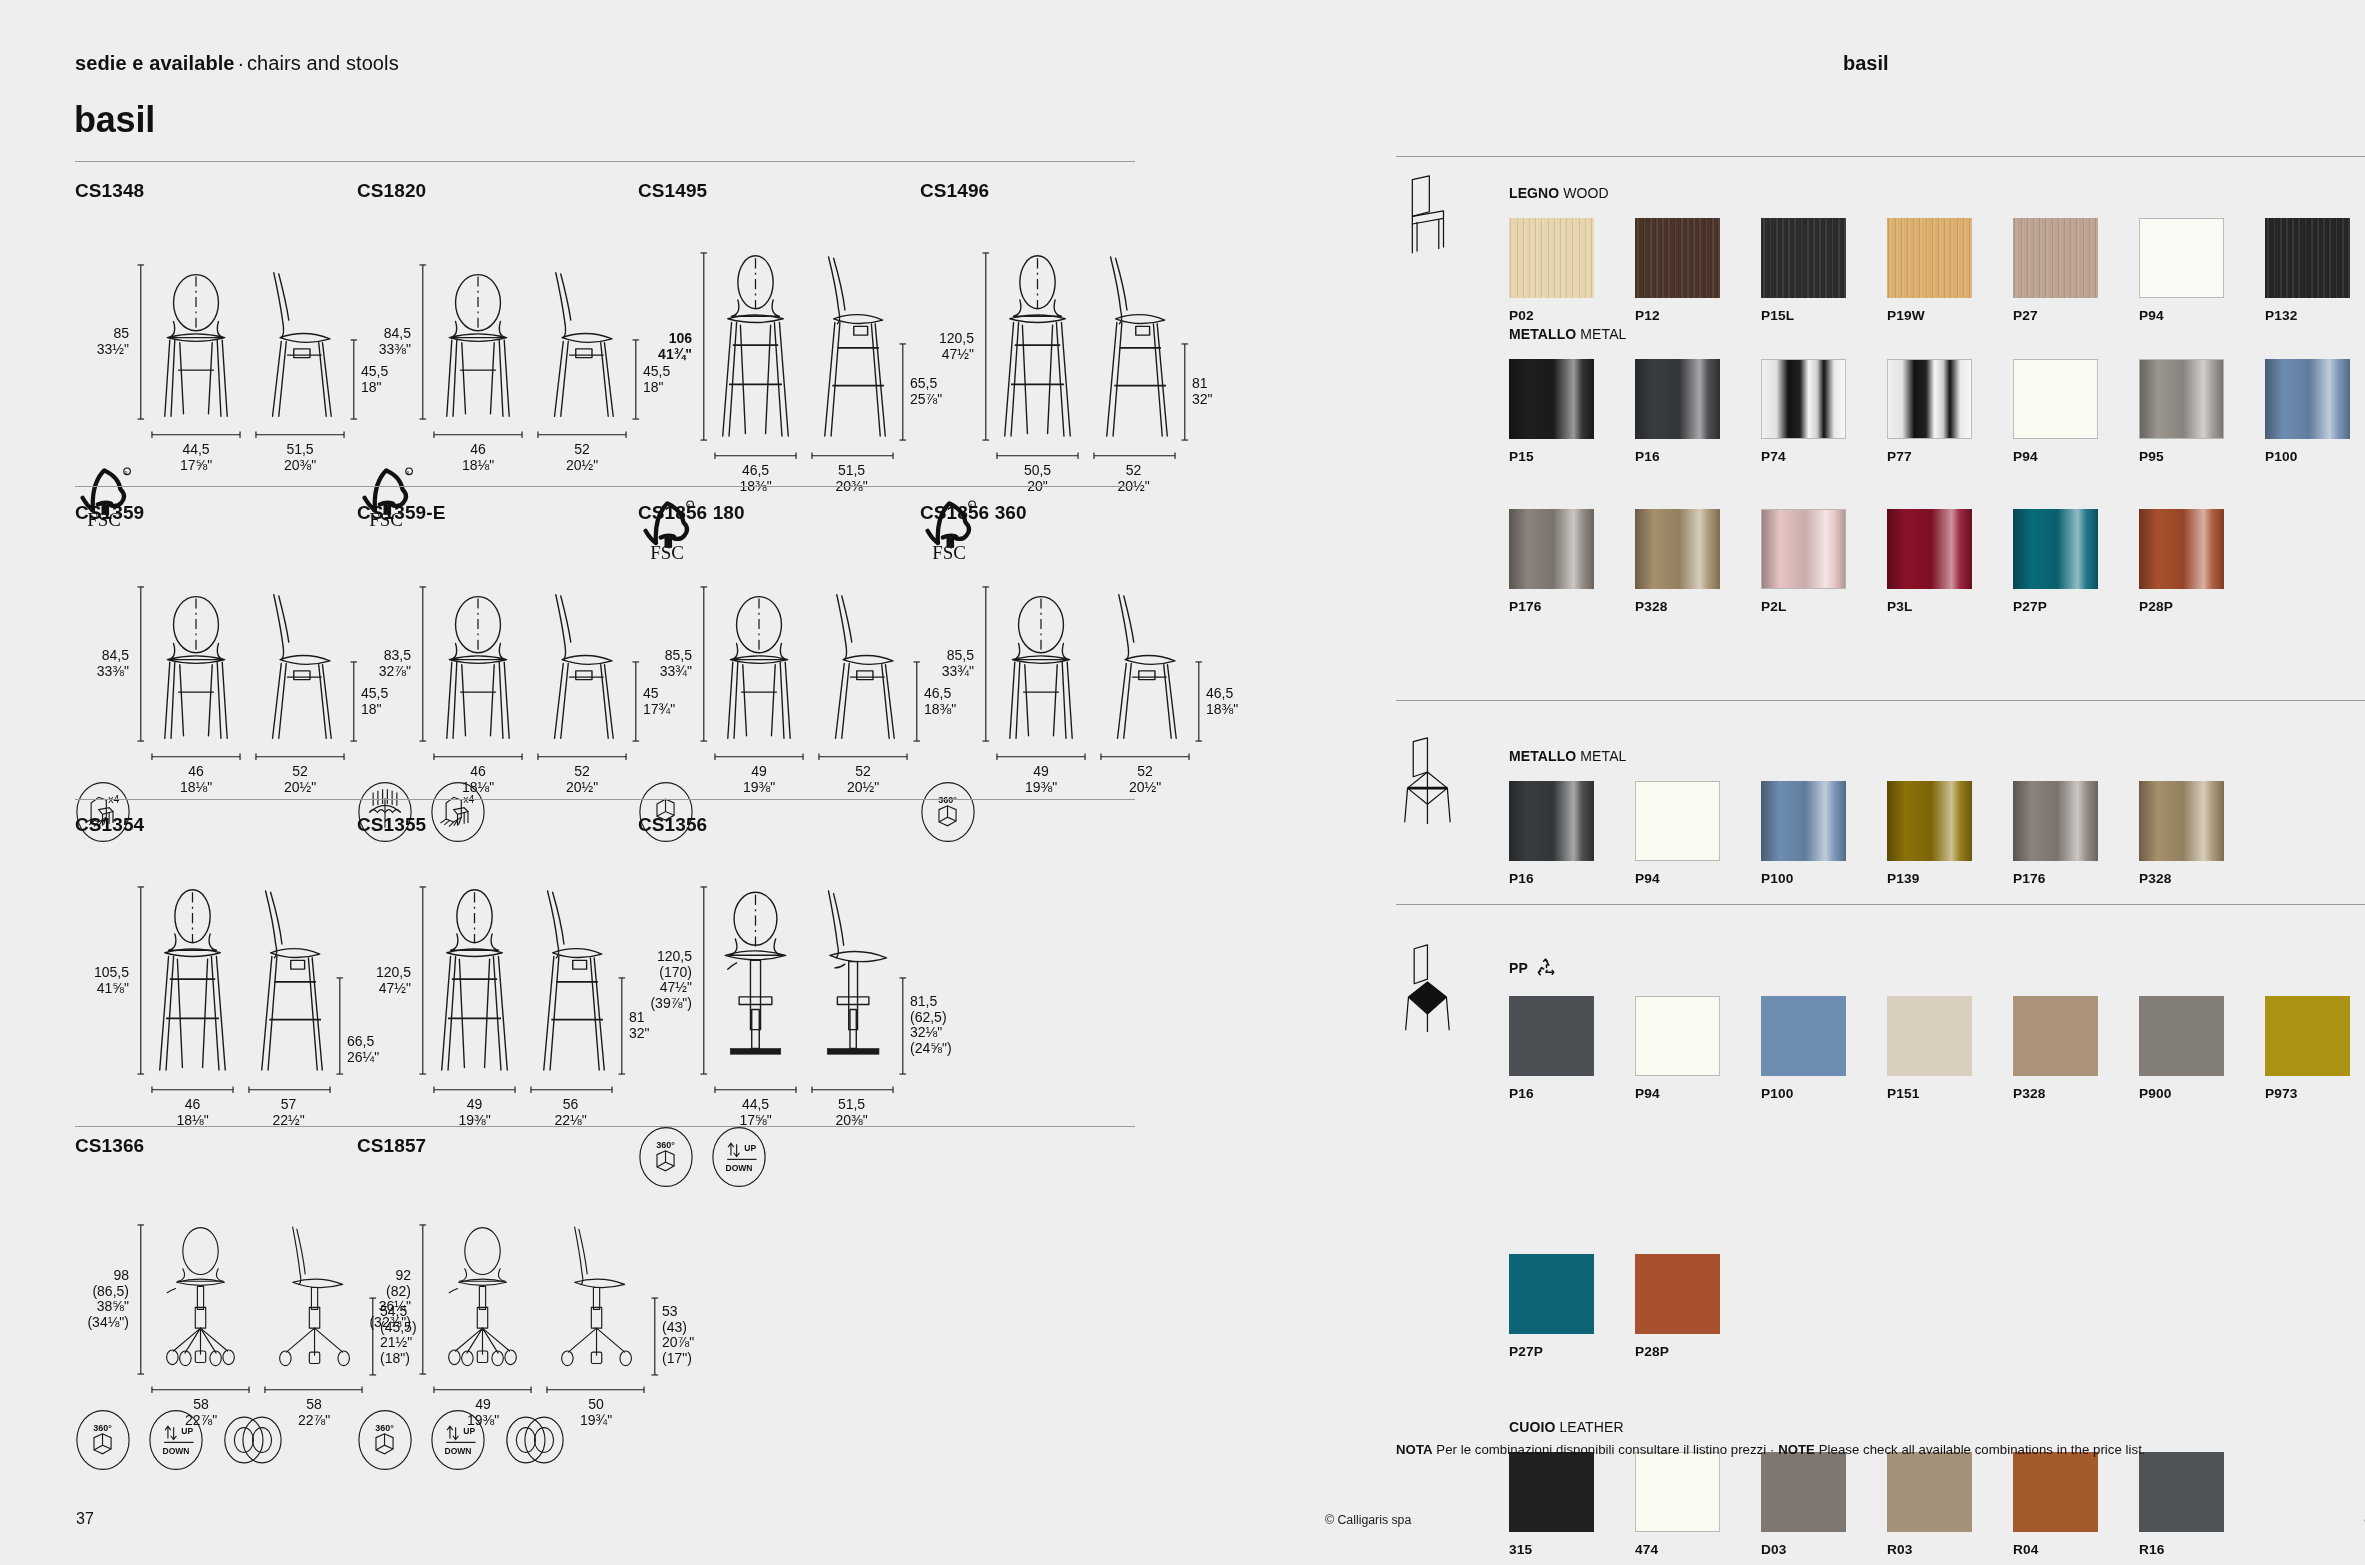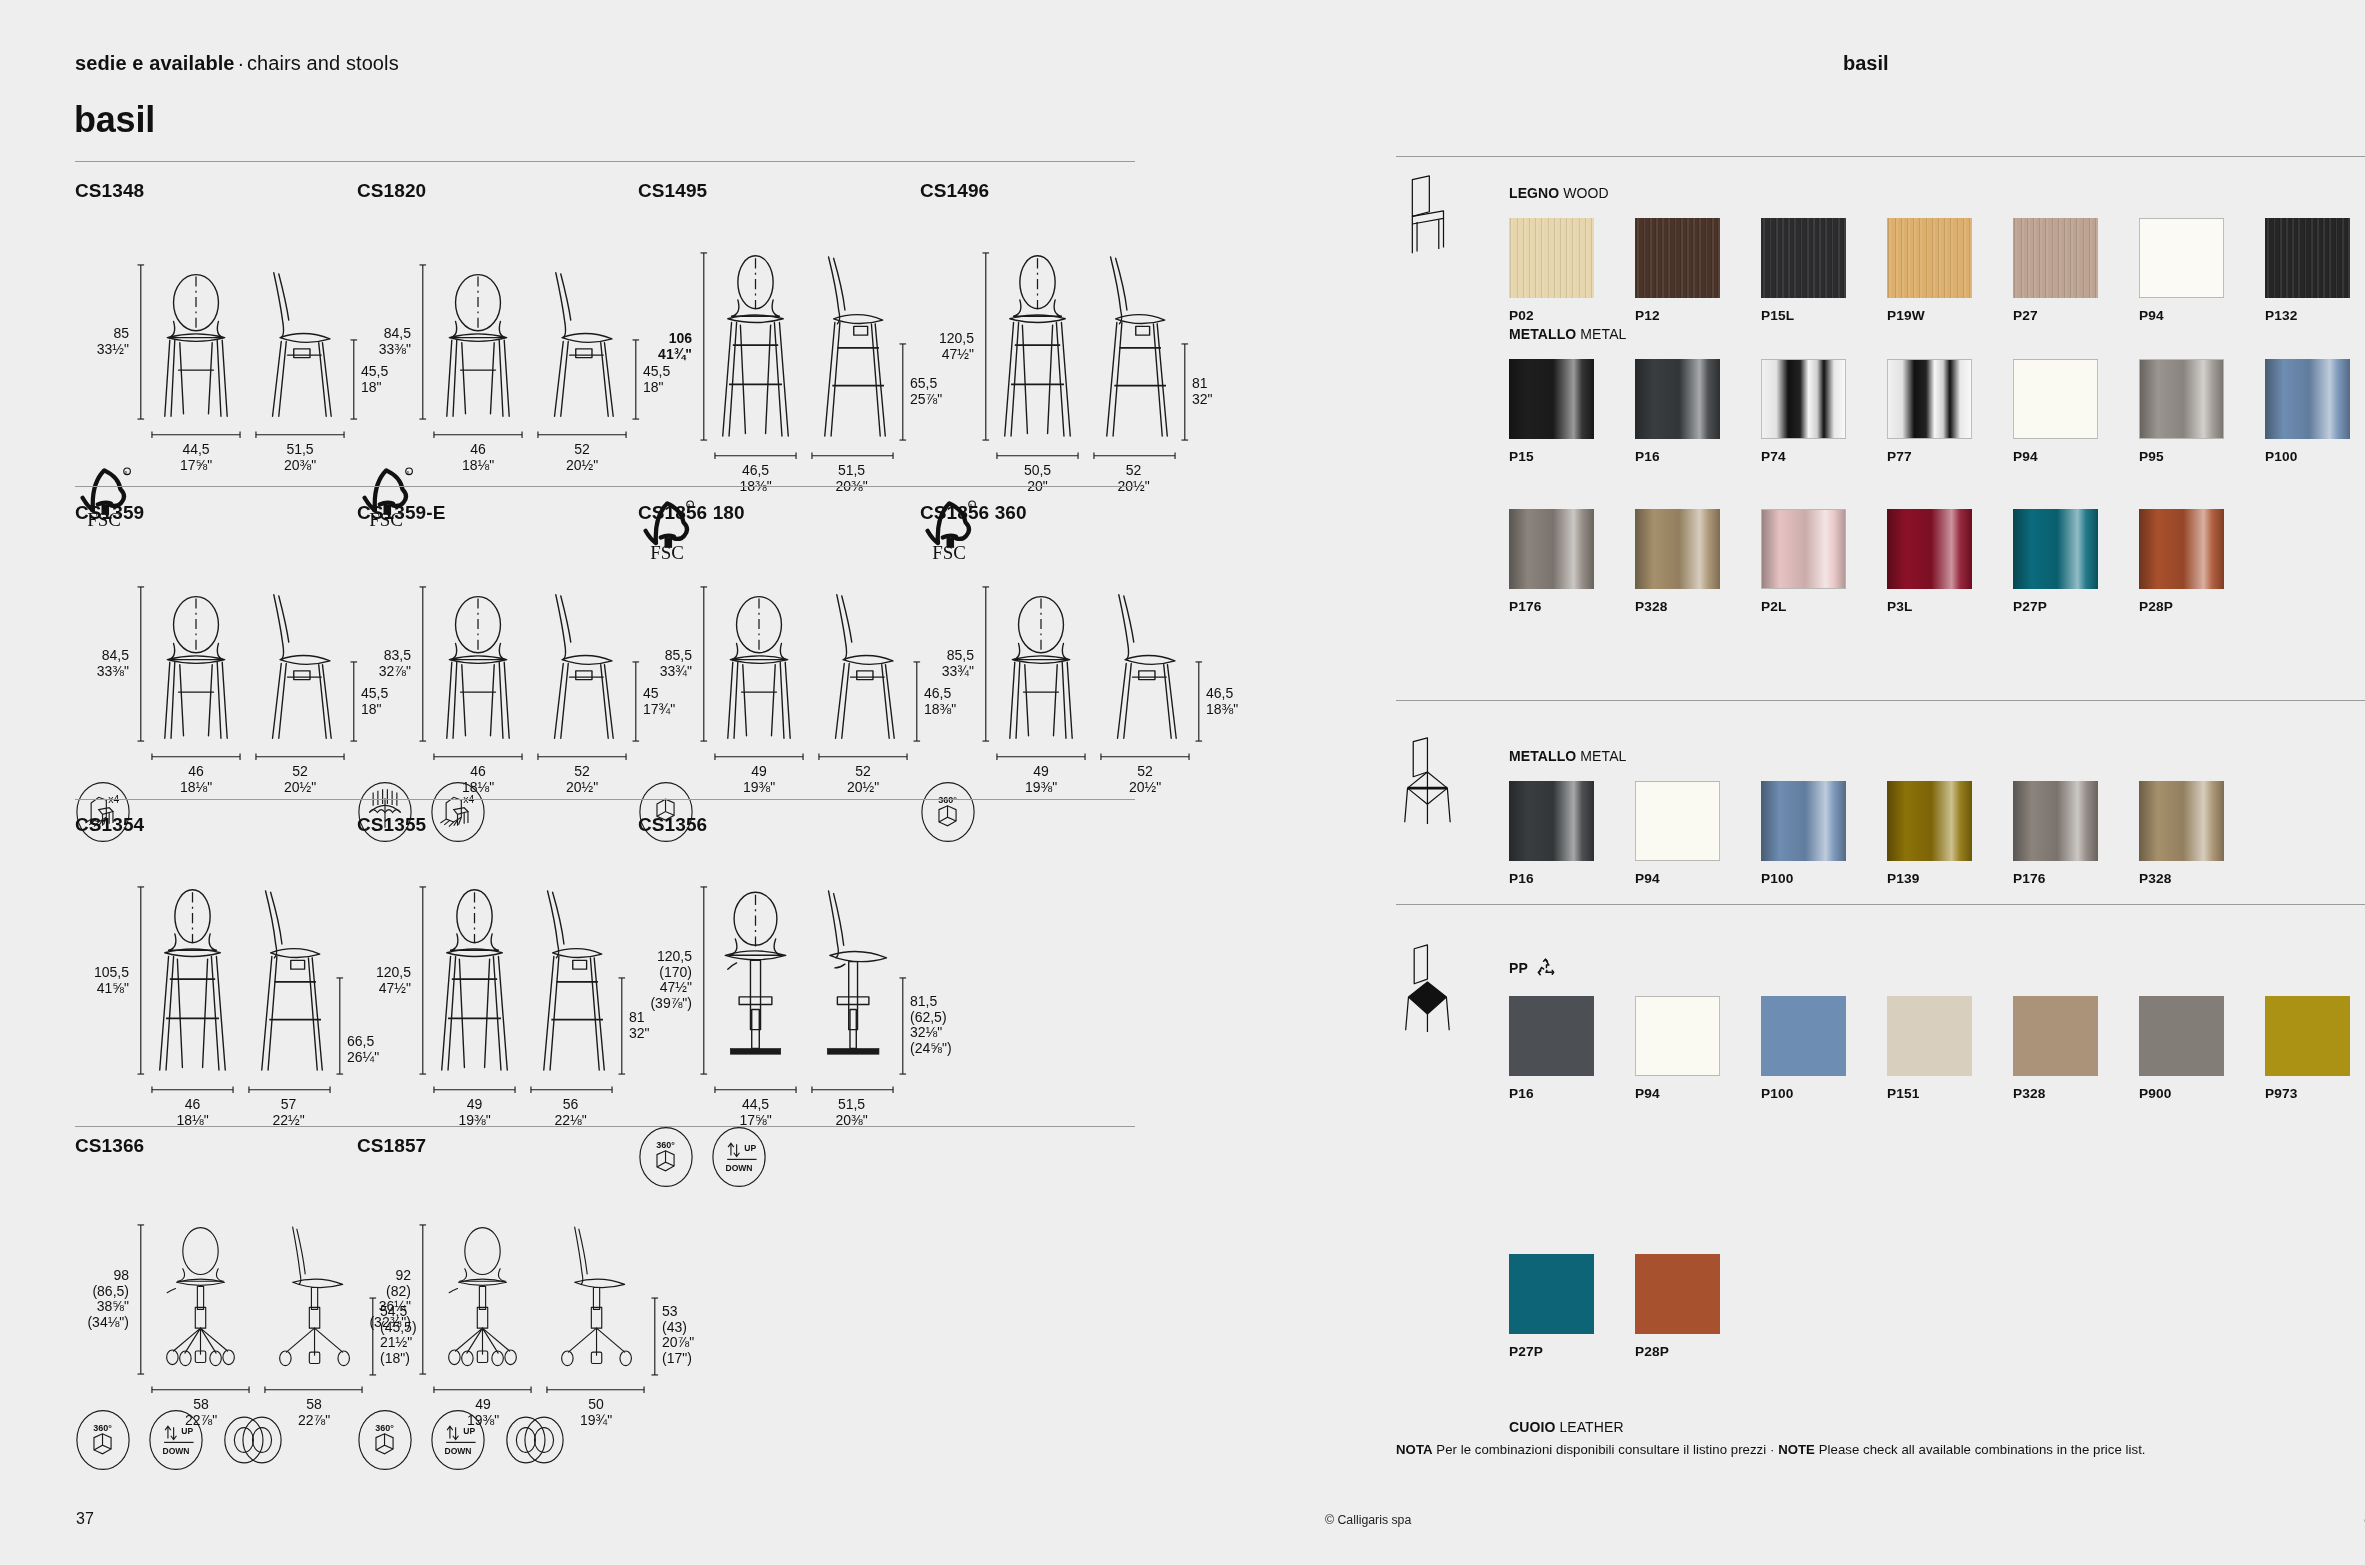--- a/index.html
+++ b/index.html
@@ -1517,20 +1517,46 @@
               <div class="swatch-cell">
                 <div class="sw" style="background: rgb(168, 81, 47);"></div>
                 <div class="sw-name">P28P</div>
               </div>
             </div>
           </div>
           <div class="matgroup" style="left: 189px; top: 1419px;">
             <div class="mat-label">
               <span><b>CUOIO</b> LEATHER</span>
             </div>
+            <div class="swatch-row" style="margin-top: 17px;">
+              <div class="swatch-cell">
+                <div class="sw" style="background: rgb(31, 33, 34);"></div>
+                <div class="sw-name">315</div>
+              </div>
+              <div class="swatch-cell">
+                <div class="sw bordered" style="background: rgb(251, 250, 242);"></div>
+                <div class="sw-name">474</div>
+              </div>
+              <div class="swatch-cell">
+                <div class="sw" style="background: rgb(125, 118, 113);"></div>
+                <div class="sw-name">D03</div>
+              </div>
+              <div class="swatch-cell">
+                <div class="sw" style="background: rgb(163, 145, 122);"></div>
+                <div class="sw-name">R03</div>
+              </div>
+              <div class="swatch-cell">
+                <div class="sw" style="background: rgb(165, 90, 43);"></div>
+                <div class="sw-name">R04</div>
+              </div>
+              <div class="swatch-cell">
+                <div class="sw" style="background: rgb(79, 83, 86);"></div>
+                <div class="sw-name">R16</div>
+              </div>
+            </div>
           </div>
         </div>
       </div>
     <div class="nota" style="left:76px;bottom:108px;">
       <b>NOTA</b>
       <span>Per le combinazioni disponibili consultare il listino prezzi</span>
       <span>·</span>
       <b>NOTE</b>
       <span>Please check all available combinations in the price list.</span>
     </div>

